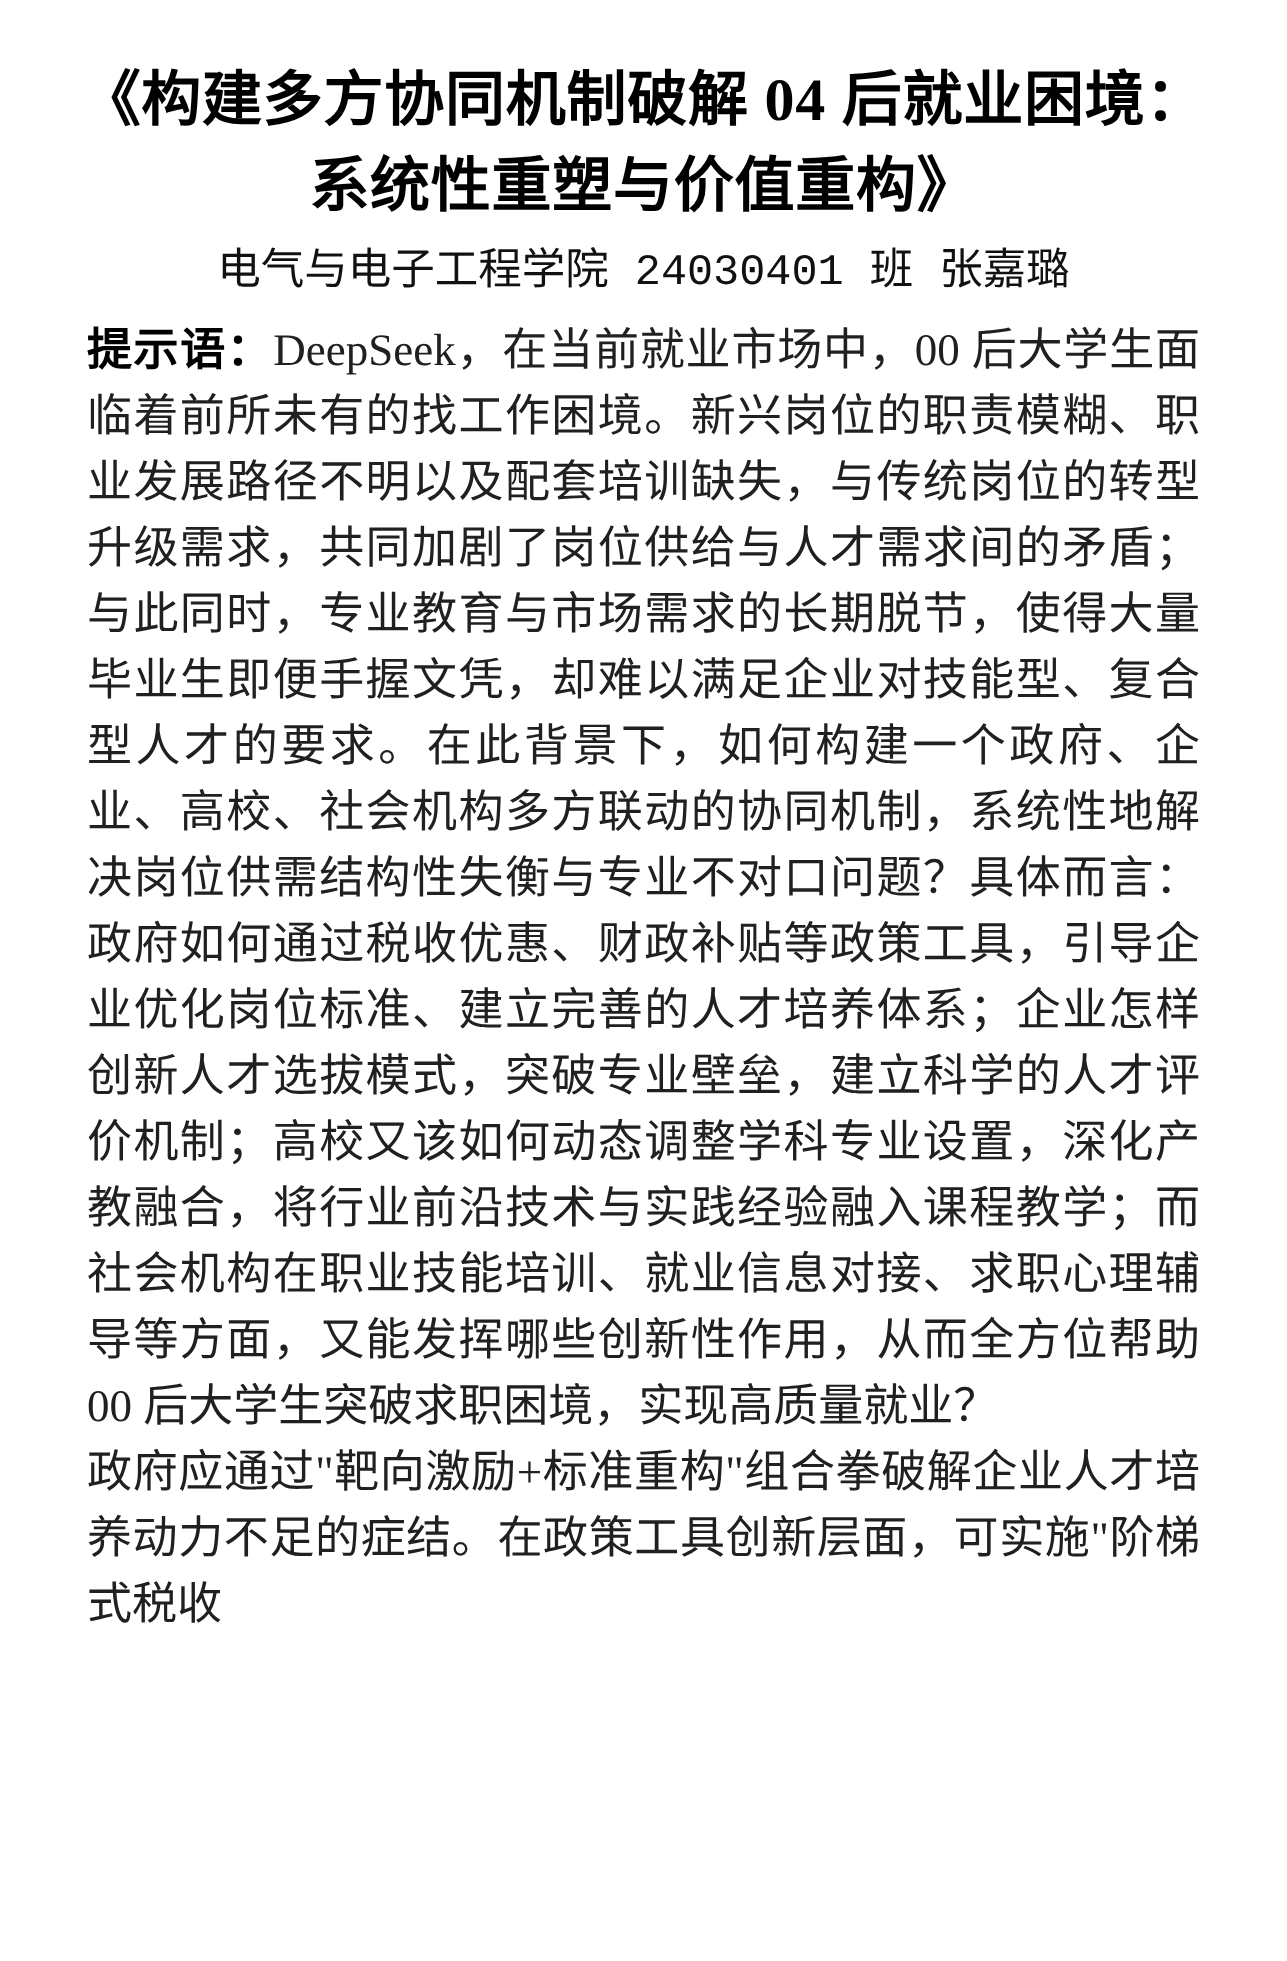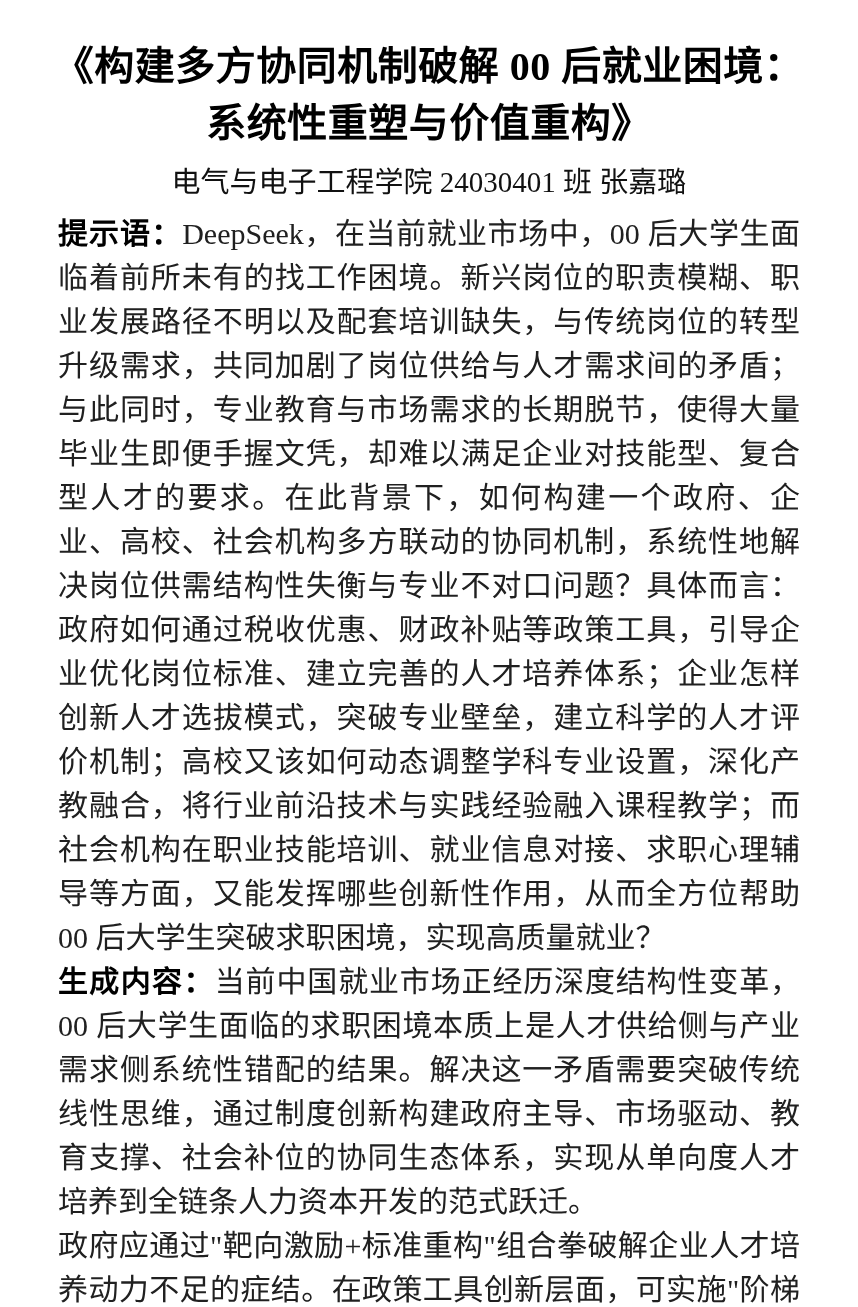--- a/index.html
+++ b/index.html
@@ -22,21 +22,21 @@
     font-family: "Liberation Serif", "DejaVu Serif", serif;
     font-weight: 700;
     color: #000000;
     font-size: 40px;
     line-height: 57px;
     text-align: center;
     padding: 8px 34px 0 34px;
     letter-spacing: 0.5px;
   }
   .doc-byline {
-    font-family: Liberation Serif, serif;
+    font-family: Liberation Mono, monospace;
     color: #111111;
     font-size: 29px;
     line-height: 40px;
     text-align: center;
     margin-top: 10px;
   }
   .doc-body {
     padding: 10px 58px 0 58px;
     font-size: 30px;
     line-height: 44px;
@@ -58,27 +58,26 @@
     line-height: 44px;
     letter-spacing: 0.5px;
     text-align: left;
   }
 </style>
 </head>
 <body>
 
 <div class="page">
 
-  <h1 class="doc-title">《构建多方协同机制破解 00 后就业困境：系统性重塑与价值重构》</h1>
+  <h1 class="doc-title">《构建多方协同机制破解 04 后就业困境：系统性重塑与价值重构》</h1>
 
   <div class="doc-byline">电气与电子工程学院 24030401 班 张嘉璐</div>
 
   <div class="doc-body">
 
     <p><span class="inline-label">提示语：</span><span>DeepSeek，在当前就业市场中，00 后大学生面临着前所未有的找工作困境。新兴岗位的职责模糊、职业发展路径不明以及配套培训缺失，与传统岗位的转型升级需求，共同加剧了岗位供给与人才需求间的矛盾；与此同时，专业教育与市场需求的长期脱节，使得大量毕业生即便手握文凭，却难以满足企业对技能型、复合型人才的要求。在此背景下，如何构建一个政府、企业、高校、社会机构多方联动的协同机制，系统性地解决岗位供需结构性失衡与专业不对口问题？具体而言：政府如何通过税收优惠、财政补贴等政策工具，引导企业优化岗位标准、建立完善的人才培养体系；企业怎样创新人才选拔模式，突破专业壁垒，建立科学的人才评价机制；高校又该如何动态调整学科专业设置，深化产教融合，将行业前沿技术与实践经验融入课程教学；而社会机构在职业技能培训、就业信息对接、求职心理辅导等方面，又能发挥哪些创新性作用，从而全方位帮助 00 后大学生突破求职困境，实现高质量就业？</span></p>
 
-    <p><span class="inline-label">生成内容：</span><span>当前中国就业市场正经历深度结构性变革，00 后大学生面临的求职困境本质上是人才供给侧与产业需求侧系统性错配的结果。解决这一矛盾需要突破传统线性思维，通过制度创新构建政府主导、市场驱动、教育支撑、社会补位的协同生态体系，实现从单向度人才培养到全链条人力资本开发的范式跃迁。</span></p>
 
 
     <p><span>政府应通过"靶向激励+标准重构"组合拳破解企业人才培养动力不足的症结。在政策工具创新层面，可实施"阶梯式税收</span></p>
 
   </div>
 </div>
 
 </body></html>

